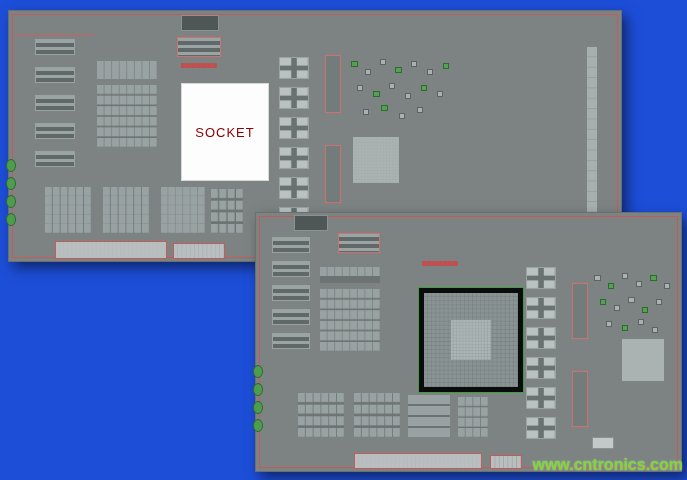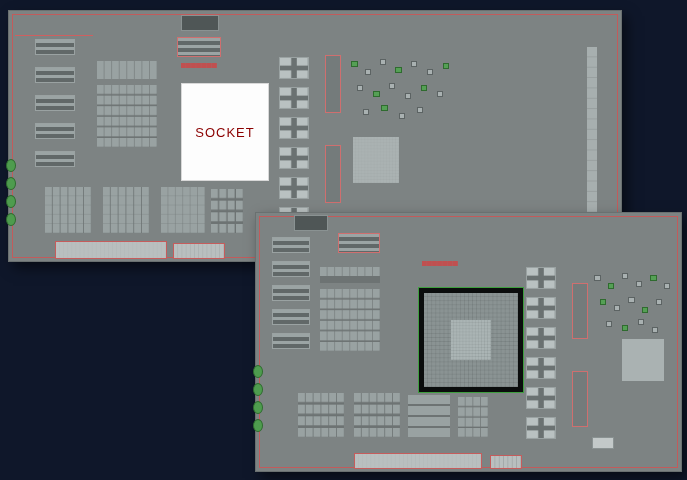--- a/index.html
+++ b/index.html
@@ -1,17 +1,17 @@
 <!DOCTYPE html>
 <html><head>
 <meta charset="utf-8">
 <style>
   html,body { margin:0; padding:0; background:#ffffff; }
   .stage {
-    position:relative; width:687px; height:480px; background:#0f172a;
+    position:relative; width:687px; height:480px; background:#1d4ed8;
     overflow:hidden; font-family:"Liberation Sans", sans-serif;
   }
   
   .board {
     position:absolute; background:#7d8383;
     border:1px solid #6a7070;
     box-shadow:5px 6px 12px rgba(0,0,0,0.5);
   }
   .board1 { left:8px;   top:10px;  width:612px; height:250px; }
   .board2 { left:255px; top:212px; width:425px; height:258px; z-index:2; }
@@ -200,13 +200,14 @@
       <div class="c c-pad-s" style="left: 358px; top: 92px; width: 6px; height: 6px;"></div>
       <div class="c c-pad-s" style="left: 372px; top: 84px; width: 7px; height: 6px;"></div>
       <div class="c c-pad-g" style="left: 386px; top: 94px; width: 6px; height: 6px;"></div>
       <div class="c c-pad-s" style="left: 400px; top: 86px; width: 6px; height: 6px;"></div>
       <div class="c c-pad-s" style="left: 350px; top: 108px; width: 6px; height: 6px;"></div>
       <div class="c c-pad-g" style="left: 366px; top: 112px; width: 6px; height: 6px;"></div>
       <div class="c c-pad-s" style="left: 382px; top: 106px; width: 6px; height: 6px;"></div>
       <div class="c c-pad-s" style="left: 396px; top: 114px; width: 6px; height: 6px;"></div>
     </div>
 
+  <div class="watermark">www.cntronics.com</div>
 </div>
 
 </body></html>

